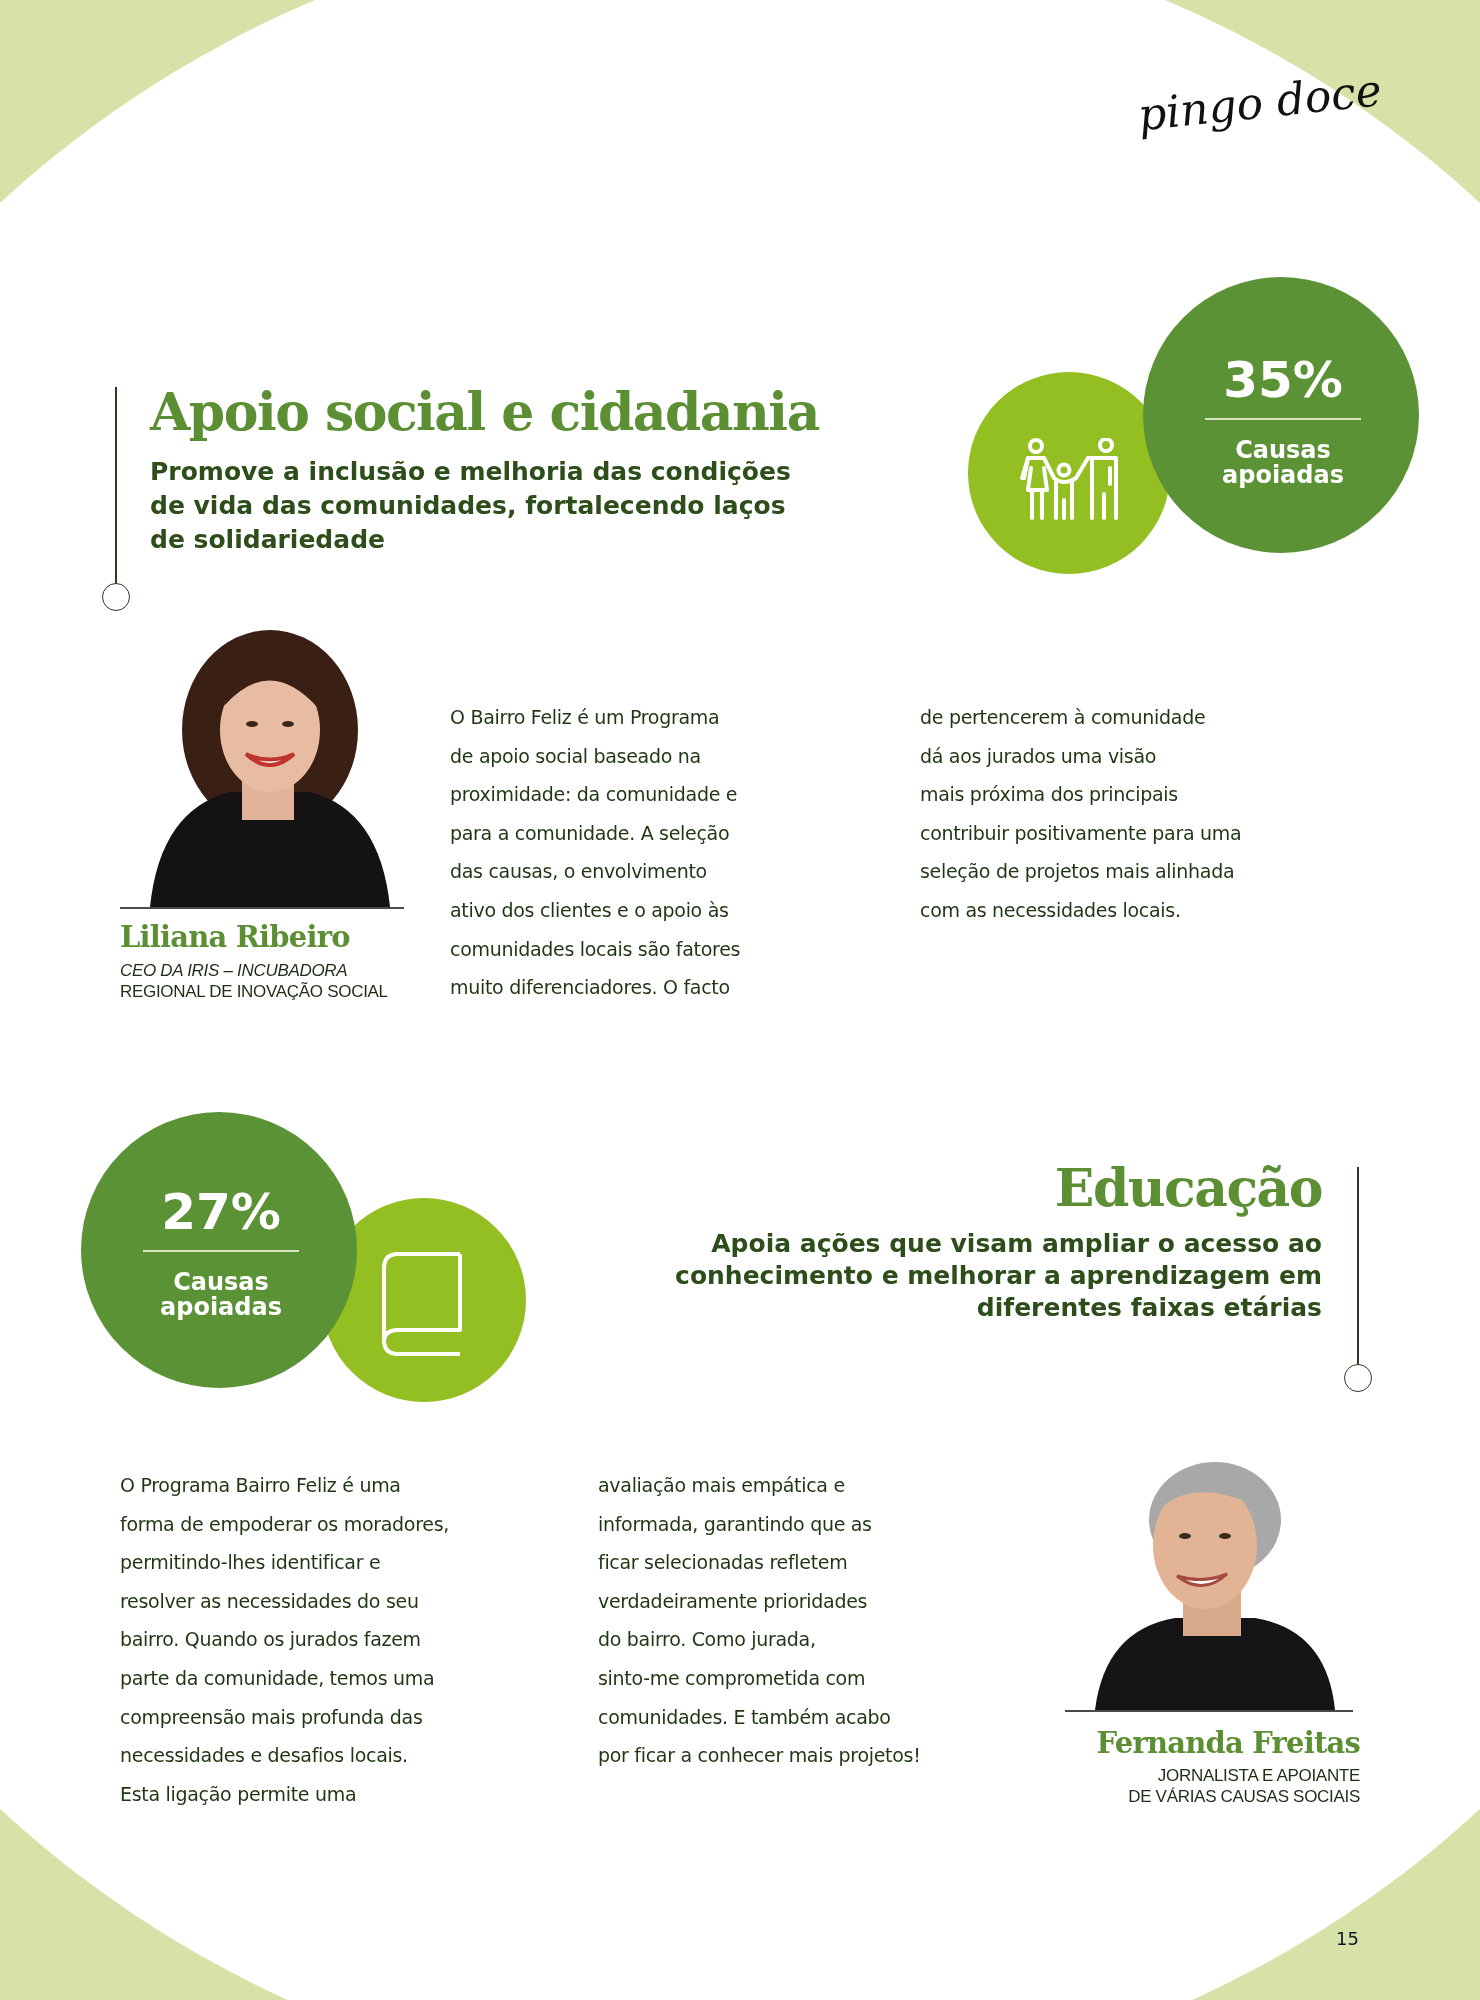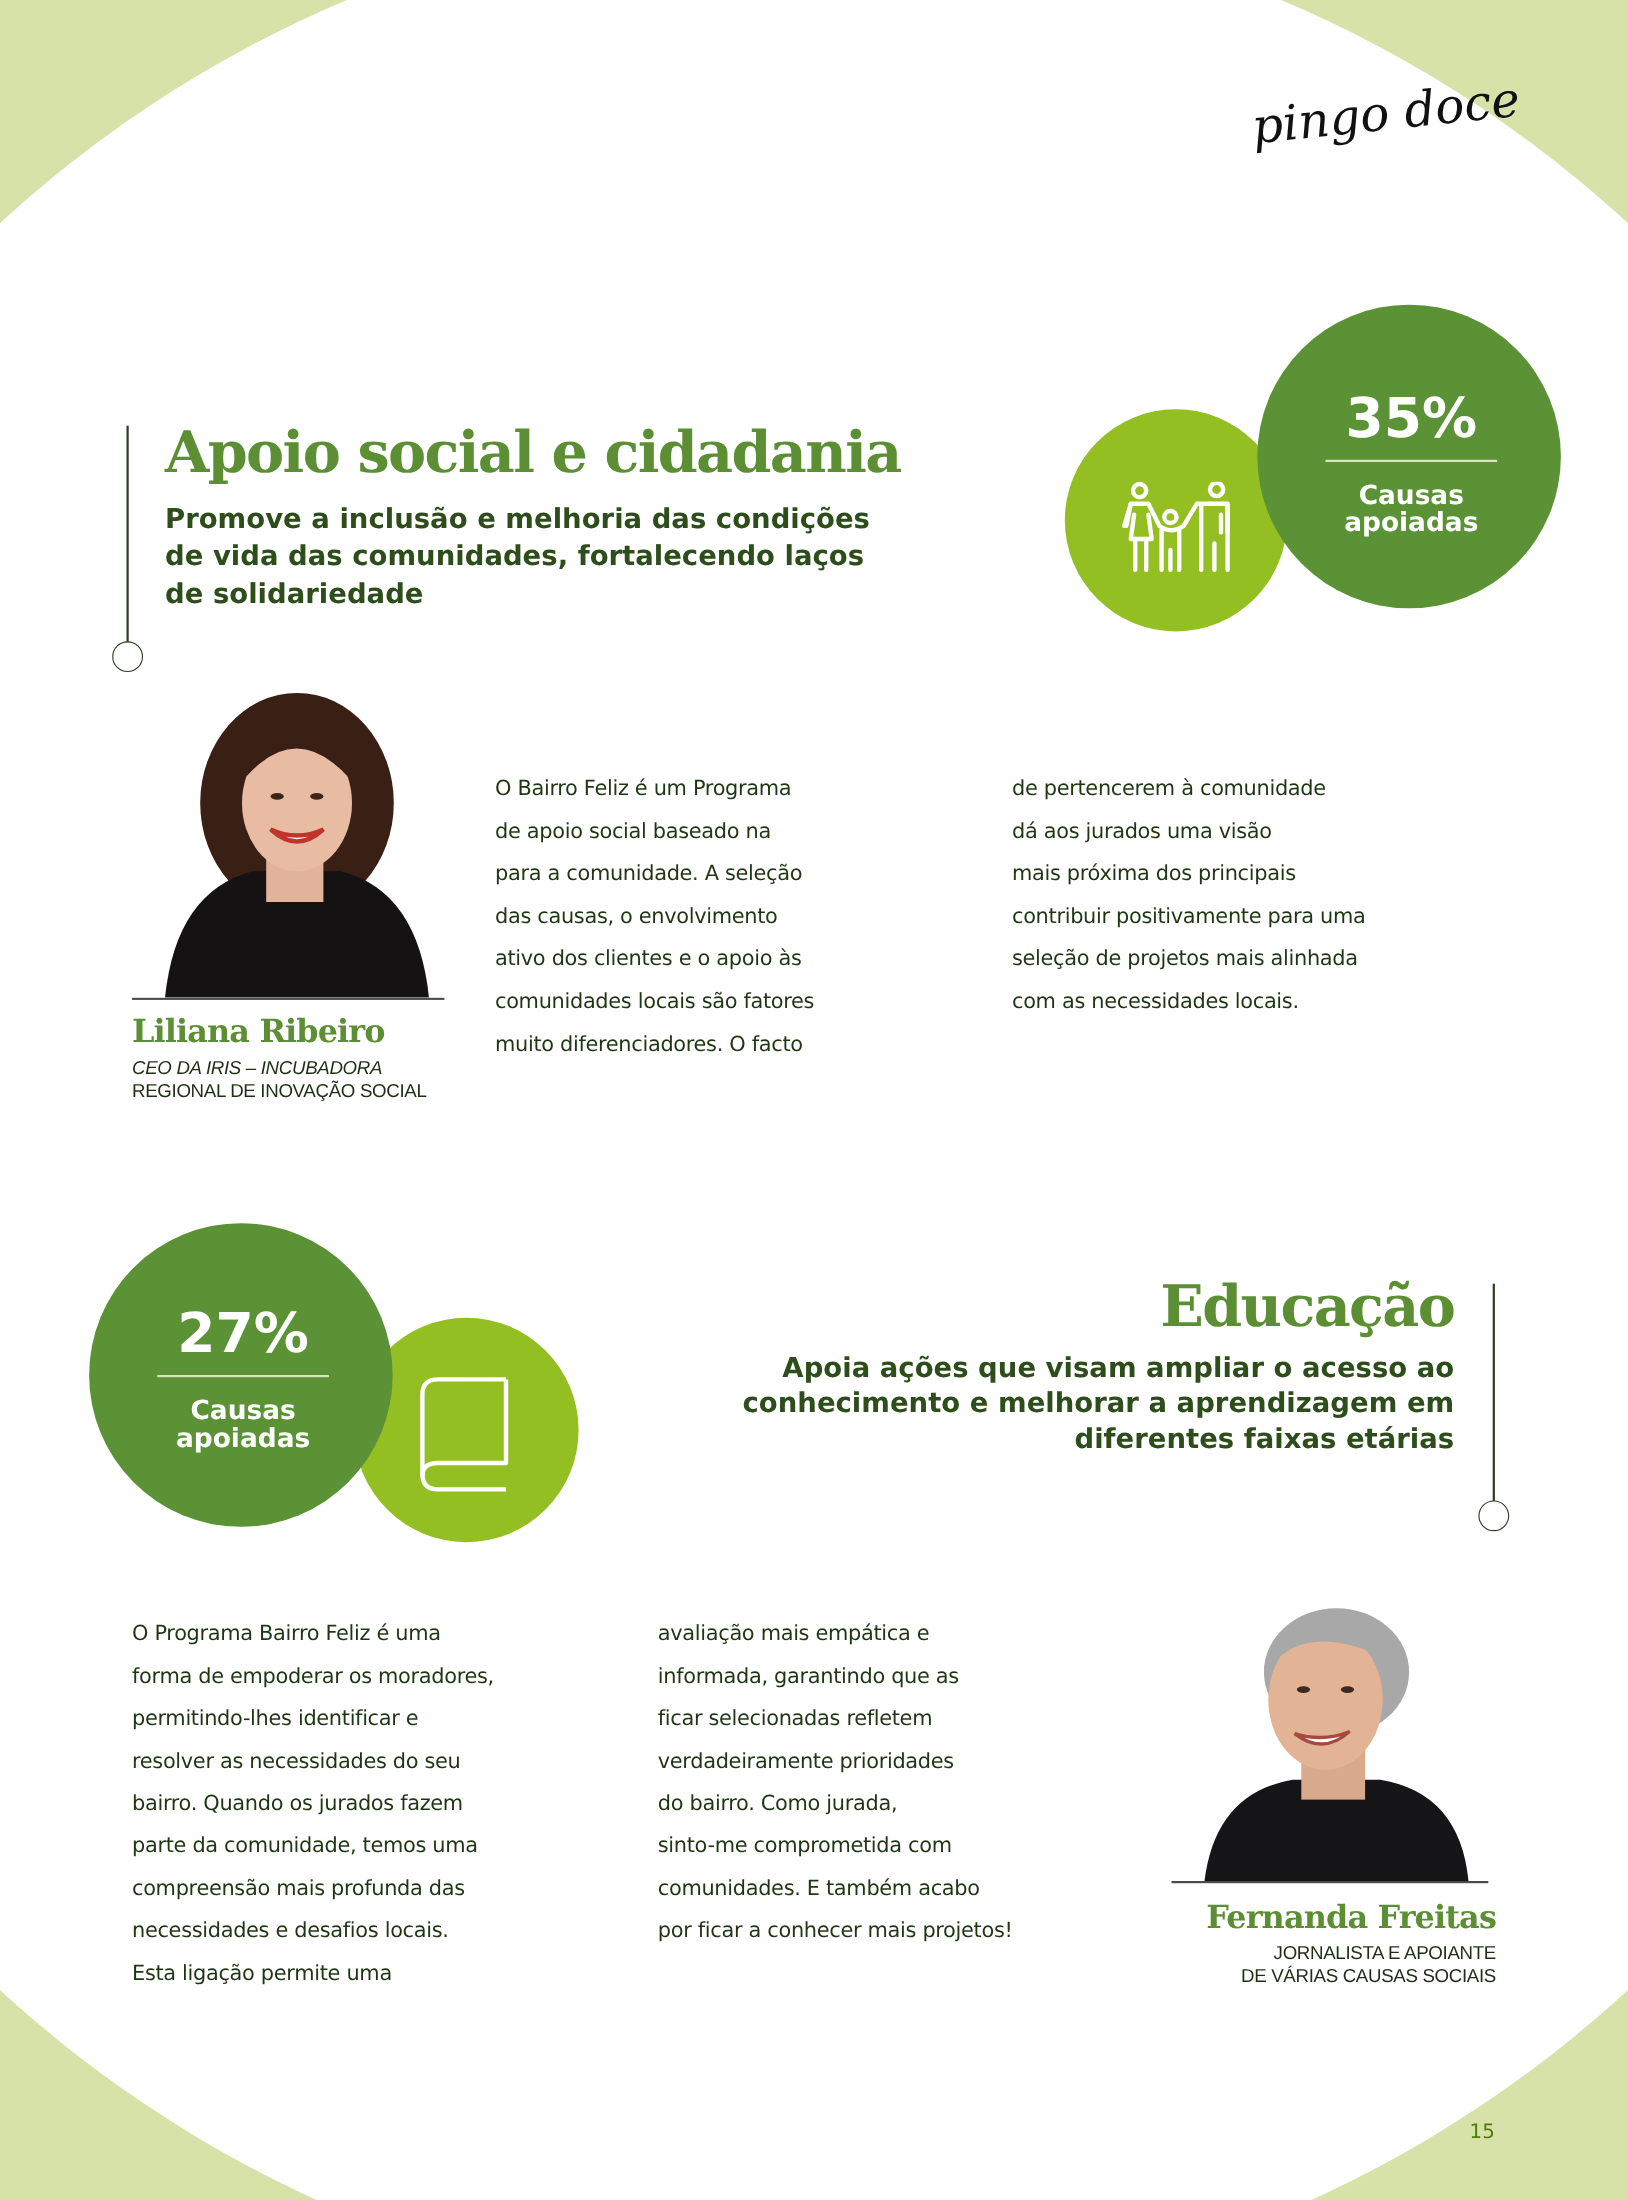--- a/index.html
+++ b/index.html
@@ -16,21 +16,21 @@
   .c-dark { background:#5b9235; }
   .stat-box { position:absolute; text-align:center; color:#fff; font-family:"DejaVu Sans", sans-serif; font-weight:bold; }
   .stat-pct { font-size:50px; line-height:56px; }
   .stat-div { height:2px; background:#d7e6c2; margin:10px auto 18px; }
   .stat-lbl { font-size:24px; line-height:25px; }
   .body-col { position:absolute; font-family:"DejaVu Sans", sans-serif; font-size:19px; line-height:38.6px; color:#1f3613; letter-spacing:-0.3px; }
   .body-col p { margin:0; white-space:nowrap; }
   .photo { position:absolute; overflow:hidden; border-bottom:2px solid #4a4a4a; }
   .person-name { position:absolute; font-family:"DejaVu Serif", serif; font-weight:bold; color:#5c8f34; font-size:29px; letter-spacing:-0.8px; line-height:34px; }
   .person-role { position:absolute; font-family:"Liberation Sans", sans-serif; font-size:17px; line-height:20px; color:#1e2e14; text-transform:uppercase; letter-spacing:-0.3px; }
-  .page-num { position:absolute; left:1336px; top:1928px; font-family:"DejaVu Sans", sans-serif; font-size:18px; color:#4d7c0f; }
+  .page-num { position:absolute; left:1336px; top:1928px; font-family:"DejaVu Sans", sans-serif; font-size:18px; color:#0f172a; }
 </style>
 </head>
 <body>
 
 <div class="white-disc"></div>
 
 <div class="abs logo">
   <svg width="260" height="80" viewBox="0 0 260 80">
     <text x="10" y="50" font-family="DejaVu Serif, serif" font-style="italic" font-size="44" fill="#111" transform="rotate(-6 130 40)">pingo doce</text>
   </svg>
@@ -81,20 +81,21 @@
     <ellipse cx="168" cy="104" rx="6" ry="3" fill="#3b2418"></ellipse>
   </svg>
 </div>
 <div class="person-name" style="left:120px; top:920px;">Liliana Ribeiro</div>
 <div class="person-role" style="left:120px; top:961px;font-style:italic;">CEO da IRIS – Incubadora</div>
 <div class="person-role" style="left:120px; top:982px;">Regional de Inovação Social</div>
 
 <div class="body-col" style="left:450px; top:698px;">
   <p>O Bairro Feliz é um Programa</p>
   <p>de apoio social baseado na</p>
+  <p>proximidade: da comunidade e</p>
   <p>para a comunidade. A seleção</p>
   <p>das causas, o envolvimento</p>
   <p>ativo dos clientes e o apoio às</p>
   <p>comunidades locais são fatores</p>
   <p>muito diferenciadores. O facto</p>
 </div>
 <div class="body-col" style="left:920px; top:698px;">
   <p>de pertencerem à comunidade</p>
   <p>dá aos jurados uma visão</p>
   <p>mais próxima dos principais</p>

